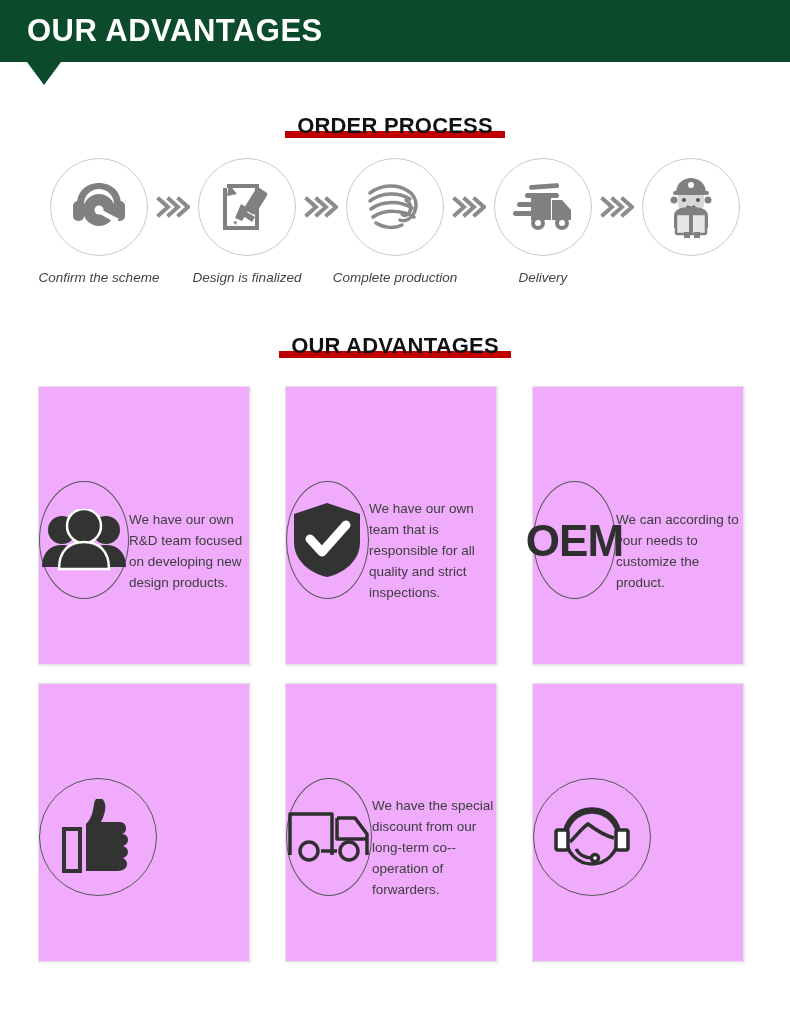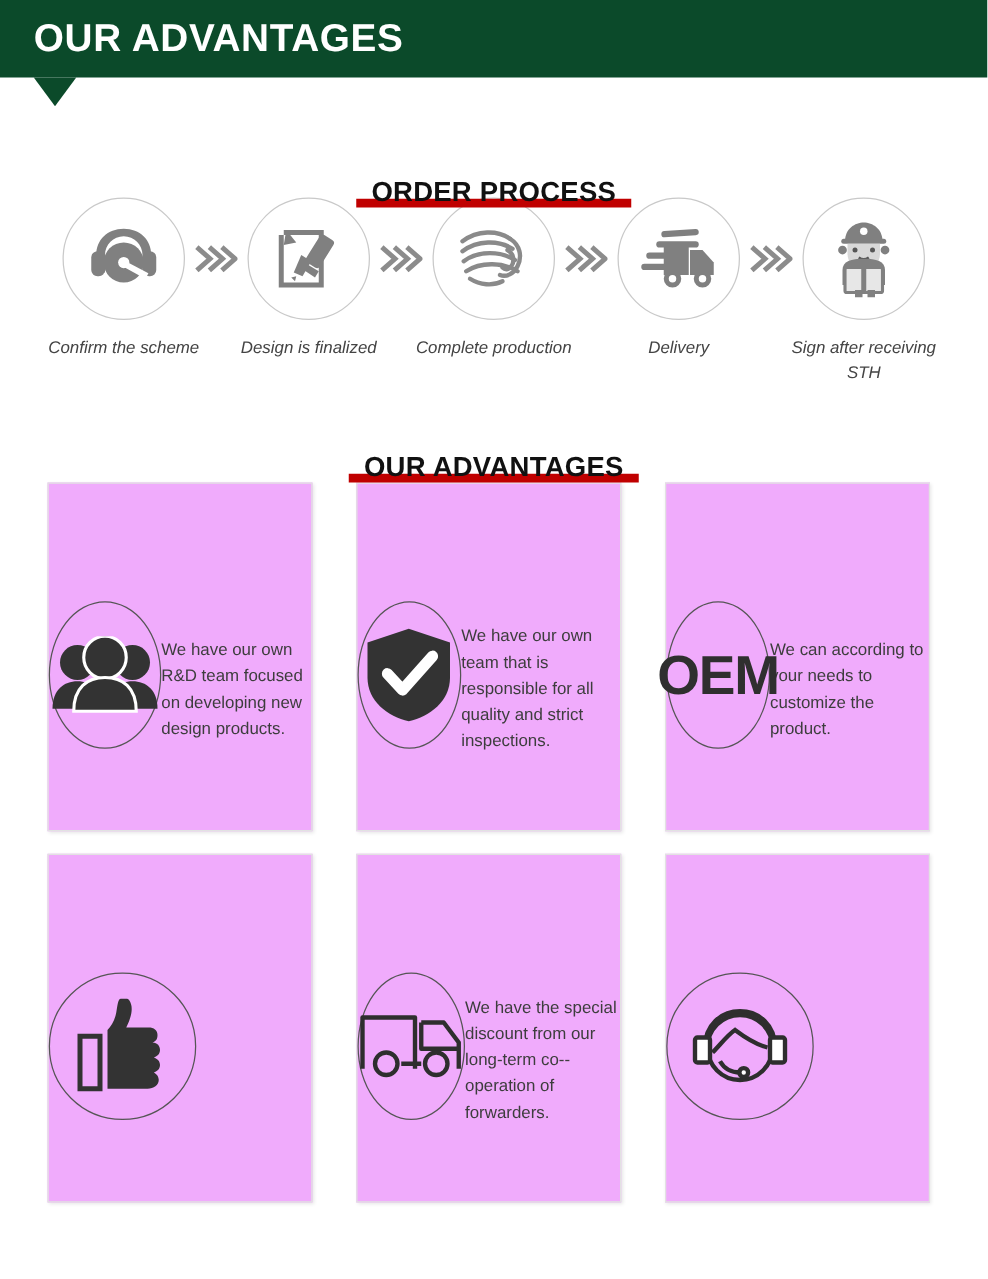--- a/index.html
+++ b/index.html
@@ -53,21 +53,20 @@
   .section-title-wrap {
     position: absolute;
     left: 0;
     width: 790px;
     text-align: center;
   }
   .section-title {
     position: relative;
     display: inline-block;
     padding: 0 12px 0 12px;
-    margin-top: 28px;
   }
   .section-title .st-text {
     position: relative;
     z-index: 2;
     font-size: 22px;
     font-weight: bold;
     color: #111111;
     letter-spacing: 0.2px;
     font-family: "Liberation Sans", sans-serif;
     white-space: nowrap;
@@ -316,21 +315,20 @@
           <circle cx="12" cy="24" r="3.5"></circle>
           <circle cx="46" cy="24" r="3.5"></circle>
           <path d="M12 40 C12 33 19 31 29 31 C39 31 46 33 46 40 v12 h-34 z"></path>
           <rect x="14" y="38" width="30" height="20" rx="1.5" fill="#e7e7e7" stroke="#808080" stroke-width="2.5"></rect>
           <rect x="27" y="38" width="4" height="20" fill="#808080"></rect>
           <rect x="22" y="56" width="6" height="6"></rect>
           <rect x="32" y="56" width="6" height="6"></rect>
         </svg>
       </span>
     </div>
-    <div class="process-label">Sign after receiving STH</div>
   </div>
 
 </div>
 
 <div class="section-title-wrap" id="our-advantages-title">
   <span class="section-title">
     <span class="st-bar"></span>
     <span class="st-text">OUR ADVANTAGES</span>
   </span>
 </div>

